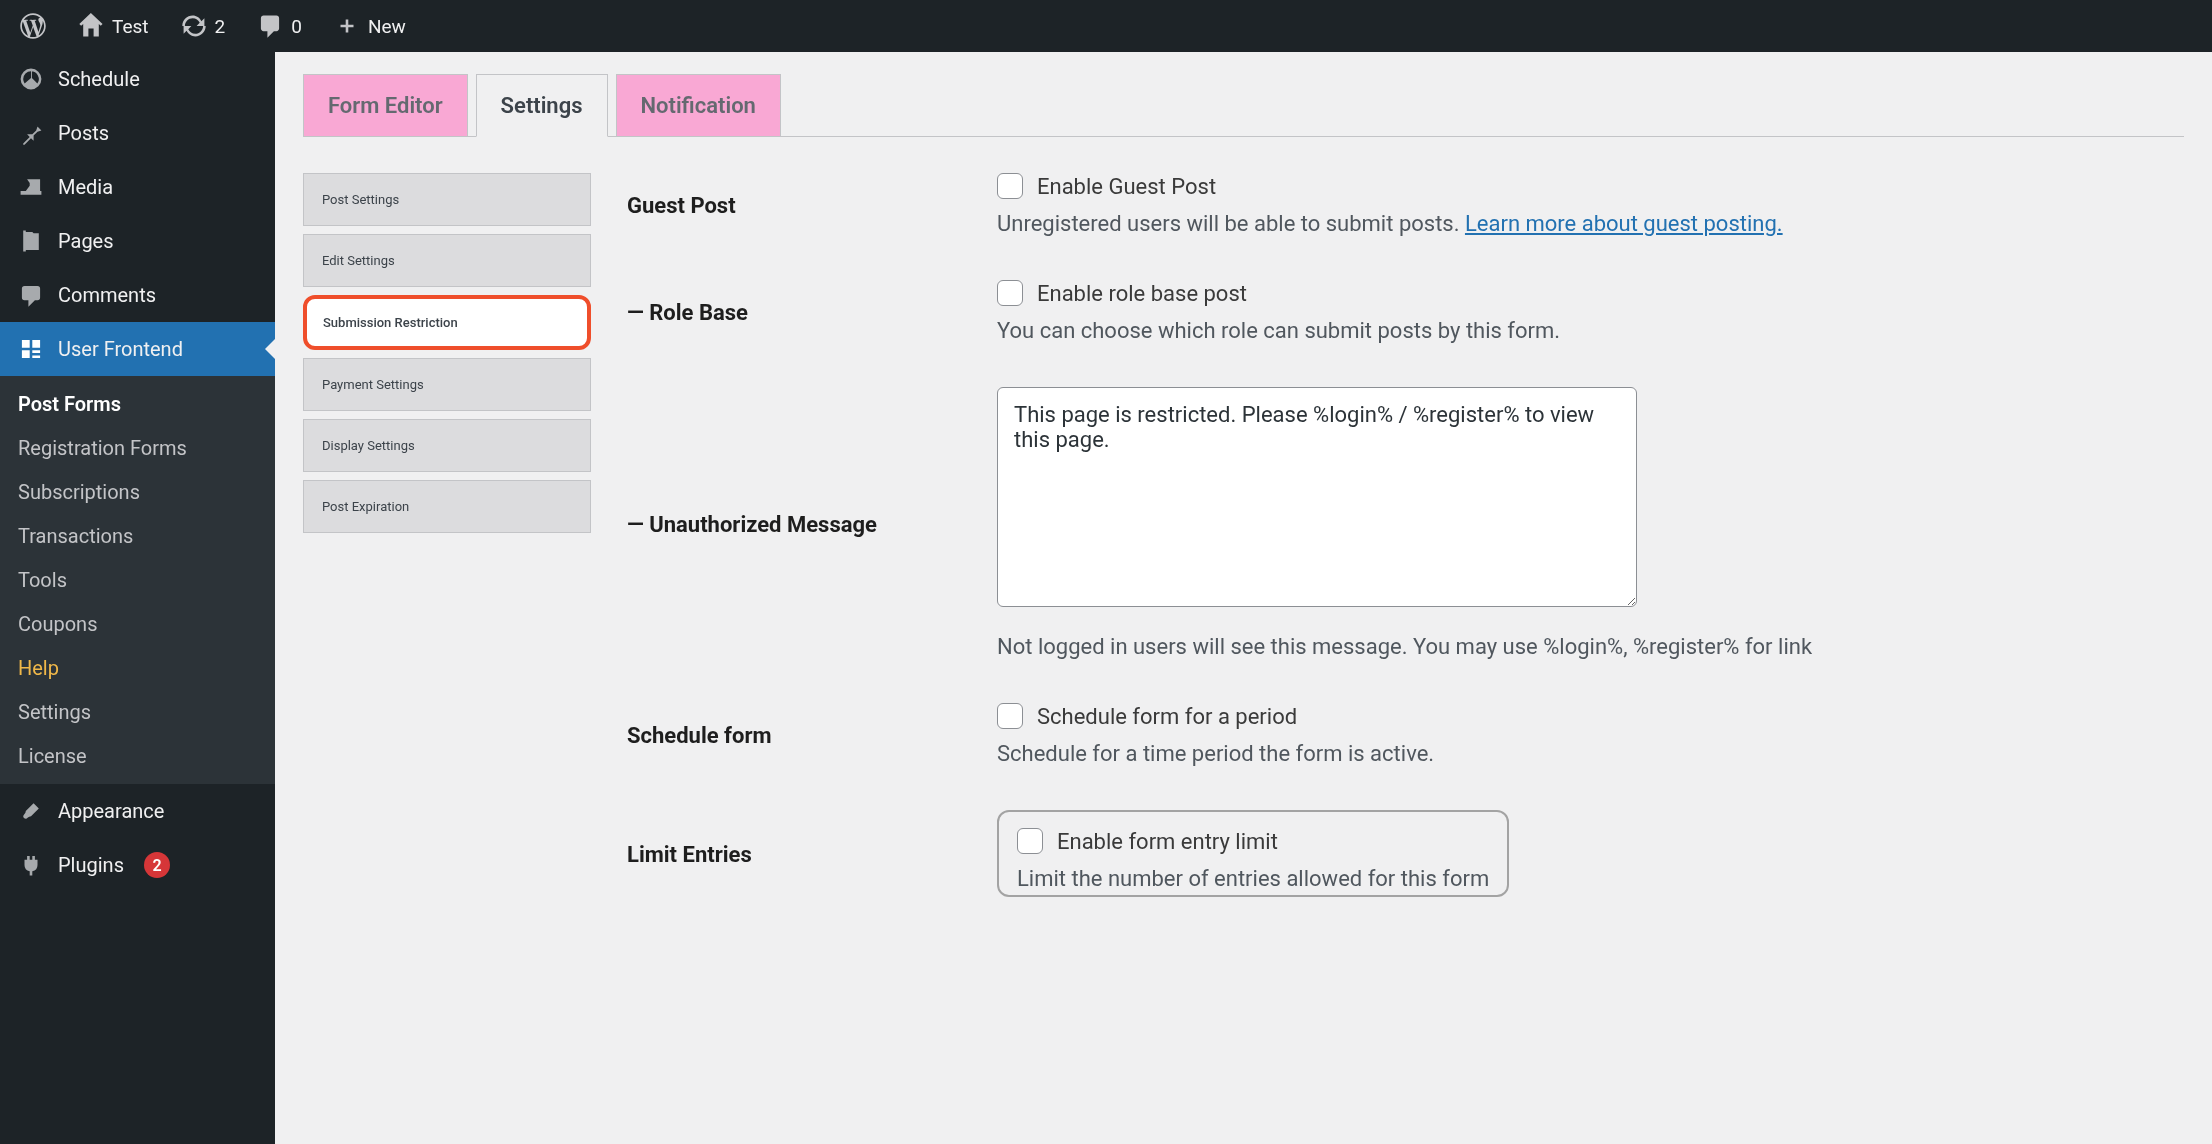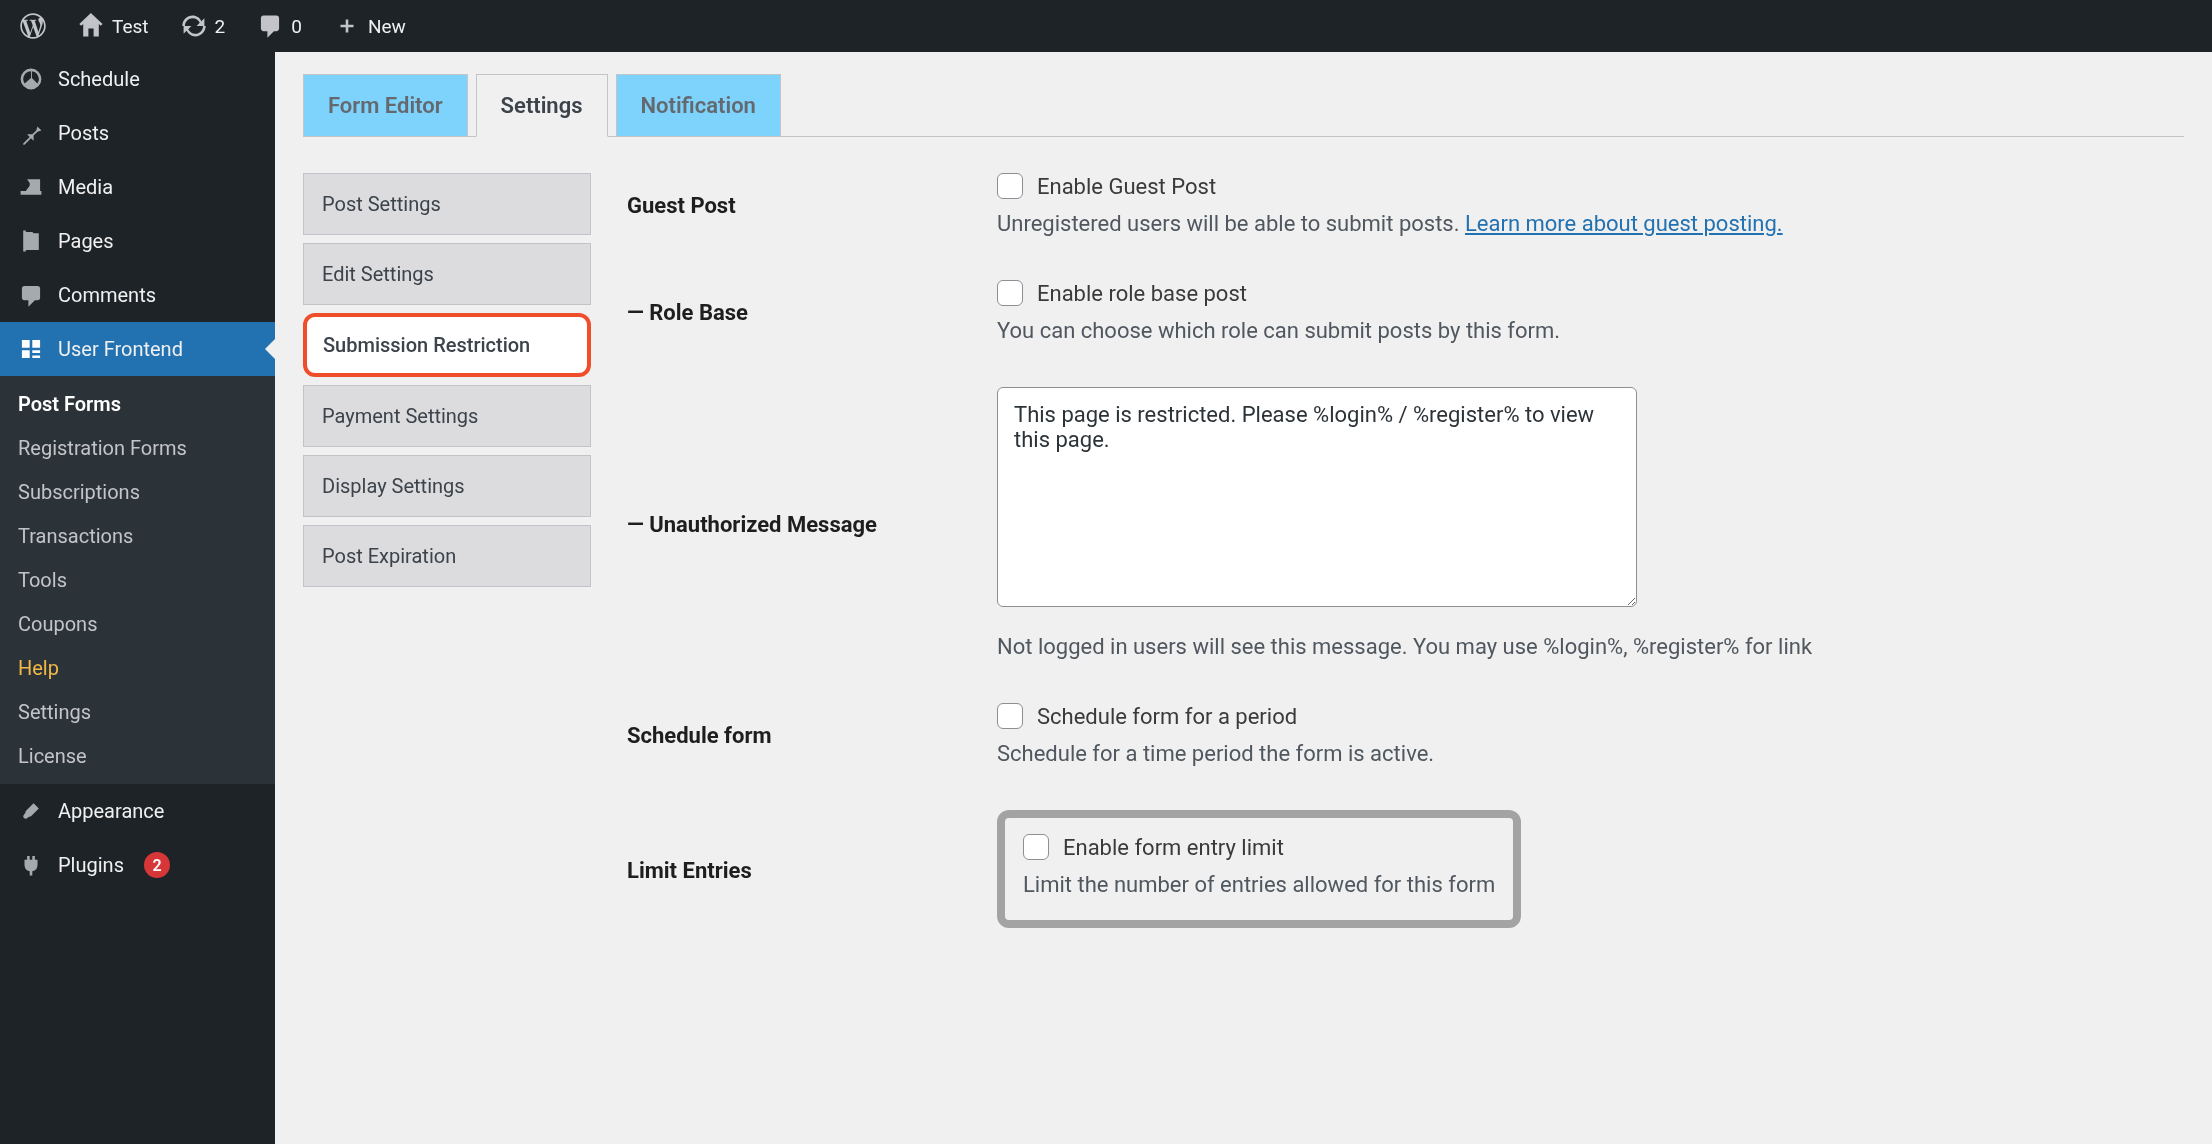--- a/index.html
+++ b/index.html
@@ -23,41 +23,41 @@
 .sidebar-subitem { padding: 10px 18px; font-size: 20px; color: #c3c4c7; cursor: pointer; background: #2c3338; }
 .sidebar-subitem.current { color: #fff; font-weight: 600; }
 .sidebar-subitem.help { color: #f0b849; }
 .submenu-wrap { background: #2c3338; padding: 6px 0; }
 
 .content { flex: 1; background: #f0f0f1; overflow-y: auto; }
 .content-inner { padding: 0 28px; }
 
 
 .tabs { display: flex; border-bottom: 1px solid #c3c4c7; margin-top: 22px; }
-.tab { background: #7dd3fc; color: #646970; padding: 18px 24px; font-size: 22px; cursor: pointer; border: 1px solid #c3c4c7; border-bottom: none; margin-right: 8px; font-weight: 600; }
+.tab { background: #f9a8d4; color: #646970; padding: 18px 24px; font-size: 22px; cursor: pointer; border: 1px solid #c3c4c7; border-bottom: none; margin-right: 8px; font-weight: 600; }
 .tab.active { background: #f0f0f1; color: #3c434a; border-bottom: 1px solid #f0f0f1; margin-bottom: -1px; }
 
 
 .settings-nav { width: 288px; margin-top: 36px; }
-.settings-nav-item { background: #dcdcde; color: #3c434a; padding: 18px 18px; font-size: 20px; cursor: pointer; border: 1px solid #c3c4c7; margin-bottom: 8px; }
+.settings-nav-item { background: #dcdcde; color: #3c434a; padding: 18px 18px; font-size: 13px; cursor: pointer; border: 1px solid #c3c4c7; margin-bottom: 8px; }
 .settings-nav-item.active { background: #fff; border: 4px solid #ef4e2b; border-radius: 12px; font-weight: 500; padding: 16px 16px; }
 
 .main-row { display: flex; gap: 36px; }
 .form-panel { flex: 1; padding-top: 36px; }
 
 .form-row { display: flex; align-items: center; margin-bottom: 44px; }
 .form-label { width: 370px; font-weight: 700; font-size: 22px; color: #1e1e1e; padding-top: 2px; }
 .form-field { flex: 1; font-size: 22px; color: #3a3a3a; }
 .checkbox-line { display: flex; align-items: center; gap: 14px; margin-bottom: 12px; }
 .checkbox { width: 26px; height: 26px; border: 1.5px solid #8c8f94; border-radius: 6px; background: #fff; cursor: pointer; display: inline-block; }
 .helper { color: #50575e; font-size: 22px; }
 .helper a { color: #2271b1; text-decoration: underline; }
 textarea { width: 640px; height: 220px; border: 1px solid #8c8f94; border-radius: 6px; padding: 14px 16px; font-size: 22px; font-family: inherit; color: #2c3338; resize: both; }
 
-.highlight-box { border: 8px solid #a3a3a3; border-radius: 12px; padding: 16px 18px 23px; display:inline-block; }
+.highlight-box { border: 2px solid #a3a3a3; border-radius: 12px; padding: 16px 18px 4px; display:inline-block; }
 .plugin-badge { display:inline-flex; align-items:center; justify-content:center; min-width:26px; height:26px; border-radius:13px; background:#d63638; color:#fff; font-size:16px; font-weight:600; padding:0 8px; margin-left:6px; }
 </style>
 </head>
 <body>
 
 <div class="admin-bar">
   <div class="admin-bar-item">
     <span class="admin-bar-icon">
       <svg viewBox="0 0 20 20">
           <path d="M10 .2C4.6.2.2 4.6.2 10S4.6 19.8 10 19.8 19.8 15.4 19.8 10 15.4.2 10 .2zM1.5 10c0-1.2.3-2.4.7-3.4l4 11C3.6 16.2 1.5 13.4 1.5 10zm8.5 8.5c-.8 0-1.6-.1-2.4-.3l2.5-7.4 2.6 7.1c0 .1 0 .1.1.1-.9.3-1.8.5-2.8.5zm1.2-12.5c.5 0 1-.1 1-.1.5 0 .4-.7 0-.7 0 0-1.4.1-2.3.1-.8 0-2.2-.1-2.2-.1-.5 0-.5.7-.1.7 0 0 .4.1.9.1l1.3 3.6-1.9 5.6-3.1-9.2c.5 0 1-.1 1-.1.5 0 .4-.7 0-.7 0 0-1.4.1-2.3.1h-.5C4.5 2.7 7.1 1.5 10 1.5c2.2 0 4.1.8 5.6 2.2h-.1c-.8 0-1.4.7-1.4 1.5 0 .7.4 1.3.8 2 .3.5.7 1.2.7 2.2 0 .7-.3 1.5-.6 2.6l-.8 2.7-2.9-8.7zm3.1 11.2l2.6-7.5c.5-1.2.6-2.2.6-3.1v-.6c.6 1.2 1 2.5 1 4 0 3.1-1.7 5.9-4.2 7.2z"></path>

